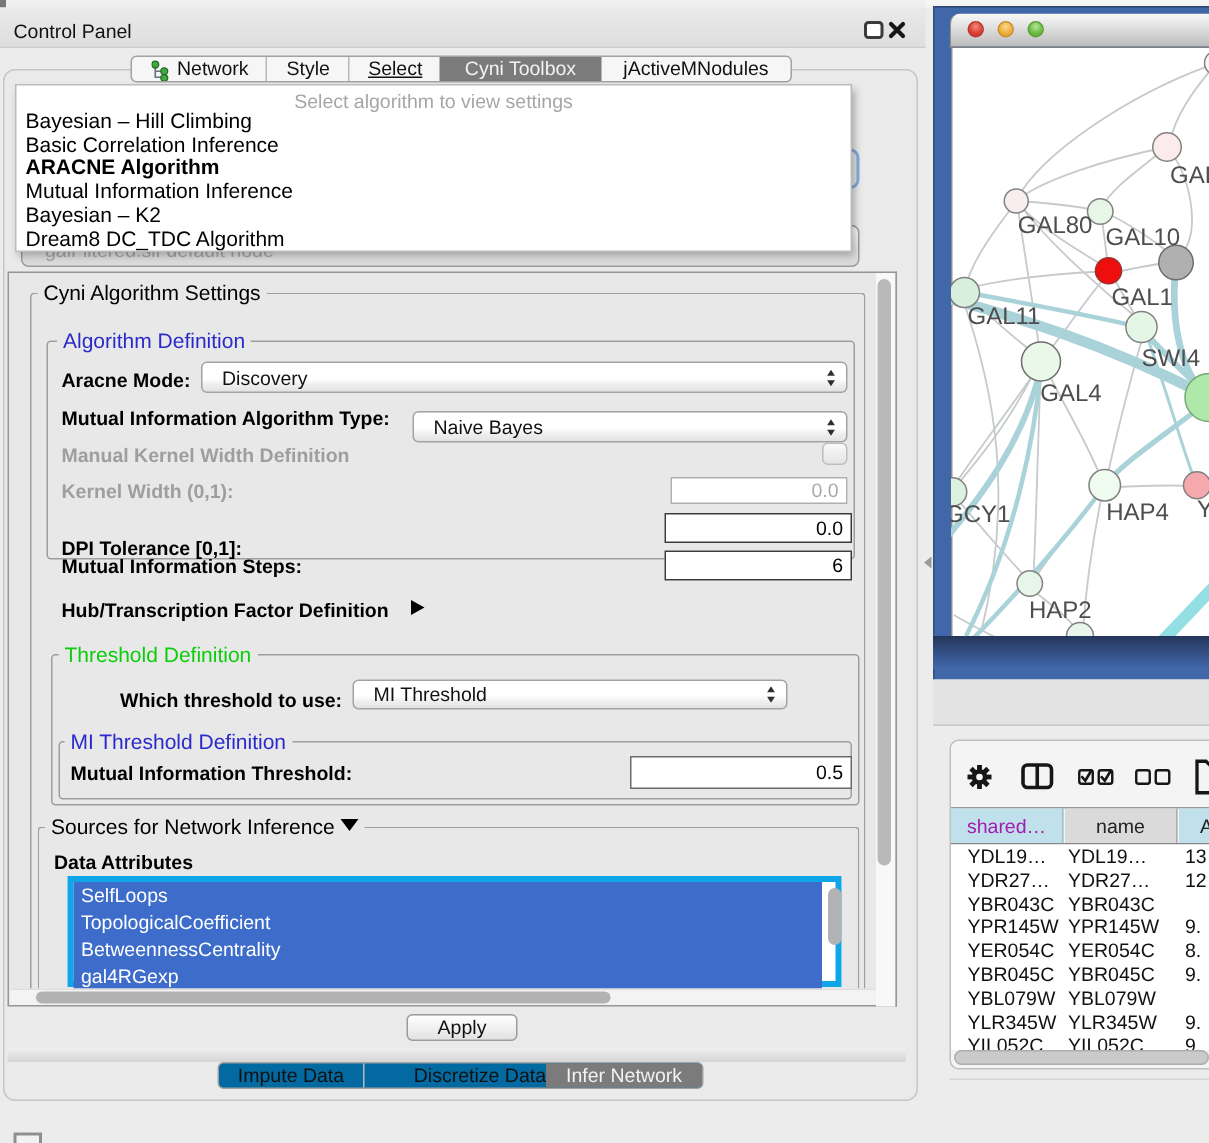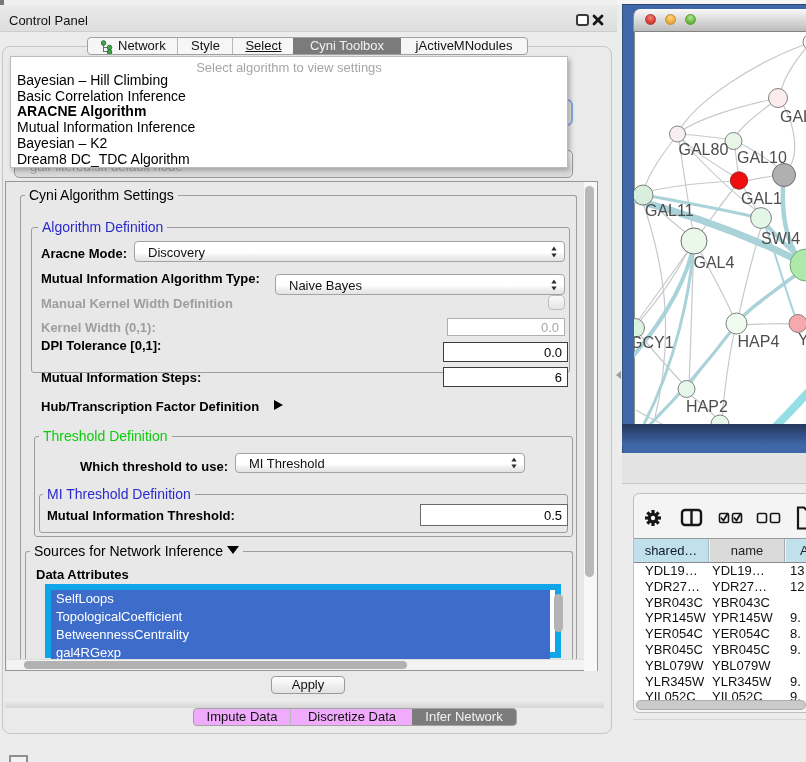--- a/index.html
+++ b/index.html
@@ -57,21 +57,21 @@
       <path d="M3 0 L5.6 4 H0.4 Z" fill="#2E2E2E"></path>
       <path d="M3 11 L5.6 7 H0.4 Z" fill="#2E2E2E"></path>
     </svg>
 </div>
 <div class="abs b13 gray" style="left:41px;top:296px;">Manual Kernel Width Definition</div>
 <div class="abs" style="left:548px;top:295px;width:17px;height:15px;border:1px solid #BDBDBD;border-radius:4px;background:linear-gradient(#FAFAFA,#E4E4E4);"></div>
 <div class="abs b13 gray" style="left:41px;top:320px;">Kernel Width (0,1):</div>
 <div class="field" style="left:447px;top:318px;width:118px;height:18px;border:1px solid #AFAFAF;">
     <span class="fval" style="color:#A8A8A8;">0.0</span>
   </div>
-<div class="abs b13" style="left:41px;top:338px;">DPI Tolerance [0,1]:</div>
+<div class="abs b13" style="left:41px;top:358px;">DPI Tolerance [0,1]:</div>
 <div class="field" style="left:443px;top:342px;width:125px;height:20px;border:1px solid #3C3C3C;">
     <span class="fval">0.0</span>
   </div>
 <div class="abs b13" style="left:41px;top:370px;">Mutual Information Steps:</div>
 <div class="field" style="left:443px;top:367px;width:125px;height:20px;border:1px solid #3C3C3C;">
     <span class="fval">6</span>
   </div>
 
 <div class="abs b13" style="left:41px;top:399px;">Hub/Transcription Factor Definition</div>
 <div class="abs" style="left:274px;top:400px;width:0;height:0;border-left:9px solid #000;border-top:5.5px solid transparent;border-bottom:5.5px solid transparent;"></div>
@@ -92,39 +92,39 @@
 </div>
 <div class="abs b13" style="left:47px;top:508px;">Mutual Information Threshold:</div>
 <div class="field" style="left:420px;top:504px;width:148px;height:22px;border:1px solid #6A6A6A;">
     <span class="fval">0.5</span>
   </div>
 
 <div class="gbox" style="left:25px;top:551px;width:548px;height:112px;border-bottom:none;">
   <span class="glabel" style="left:4px;color:#000;">Sources for Network Inference <span style="display:inline-block;width:0;height:0;border-top:8px solid #000;border-left:6.5px solid transparent;border-right:6.5px solid transparent;vertical-align:2px;"></span></span>
 </div>
 <div class="abs b13" style="left:36px;top:567px;">Data Attributes</div>
-<div class="abs" style="left:45px;top:584px;width:516px;height:74px;background:#fff;border:6px solid #0ea5e9;">
+<div class="abs" style="left:45px;top:584px;width:516px;height:74px;background:#fff;border:4px solid #0ea5e9;">
   <div class="abs" style="left:0;top:0;width:499px;height:72px;background:#3D6CCB;color:#fff;font-size:13px;line-height:18px;padding-left:5px;">SelfLoops<br>TopologicalCoefficient<br>BetweennessCentrality<br>gal4RGexp</div>
   <div class="abs" style="left:503px;top:4px;width:9px;height:38px;background:#B3B3B3;border-radius:5px;"></div>
 </div>
 
 <div class="abs" style="left:7px;top:659px;width:577px;height:11px;background:#F3F3F3;border-top:1px solid #DDD;"></div>
 <div class="abs" style="left:24px;top:661px;width:383px;height:8px;background:#B2B2B2;border-radius:4px;"></div>
 
 <div class="abs" style="left:584px;top:182px;width:13px;height:489px;background:#F8F8F8;"></div>
 <div class="abs" style="left:585px;top:186px;width:9px;height:391px;background:#B9B9B9;border-radius:5px;"></div>
 <div class="abs" style="left:597px;top:181px;width:1px;height:490px;background:#969696;"></div>
 
 <div class="abs" style="left:271px;top:676px;width:74px;height:18px;border:1px solid #9B9B9B;border-radius:4px;background:linear-gradient(#FFF,#E2E2E2);text-align:center;font-size:13px;line-height:16px;color:#111;">Apply</div>
 
 <div class="abs" style="left:5px;top:699px;width:599px;height:9px;background:linear-gradient(#EFEFEF,#D5D5D5);"></div>
 
-<div class="abs" style="left:145px;top:708px;width:324px;height:18px;border:1px solid #A2A2A2;border-radius:4px;background:#f0abfc;font-size:13px;margin-left:48px;">
+<div class="abs" style="left:145px;top:708px;width:324px;height:18px;border:1px solid #A2A2A2;border-radius:4px;background:#0369a1;font-size:13px;">
   <div class="abs" style="left:0;top:0;width:97px;height:16px;text-align:center;line-height:16px;color:#111;border-right:1px solid #B9B9B9;">Impute Data</div>
-  <div class="abs" style="left:98px;top:0;width:120px;height:16px;text-align:center;line-height:16px;color:#111;">Discretize Data</div>
+  <div class="abs" style="left:98px;top:0;width:120px;height:16px;text-align:right;line-height:16px;color:#111;">Discretize Data</div>
   <div class="abs" style="left:218px;top:0;width:104px;height:16px;text-align:center;line-height:16px;color:#F2F2F2;background:#7B7B7B;border-radius:0 3px 3px 0;">Infer Network</div>
 </div>
 
 <div class="abs" style="left:87px;top:37px;width:441px;height:18px;border:1px solid #A2A2A2;border-radius:4px;background:#F6F6F6;font-size:13px;">
   <div class="abs" style="left:0;top:0;width:90px;height:16px;line-height:16px;color:#111;border-right:1px solid #B9B9B9;">
     <svg class="abs" style="left:13px;top:2px;" width="12" height="14" viewBox="0 0 12 14">
       <path d="M2.5 5 V11.5 H7 M2.5 7.5 H7" stroke="#66737F" stroke-width="1.1" fill="none"></path>
       <circle cx="2.5" cy="3" r="2.3" fill="#44A844" stroke="#256B25" stroke-width="0.9"></circle>
       <circle cx="8.5" cy="7.5" r="2.3" fill="#44A844" stroke="#256B25" stroke-width="0.9"></circle>
       <circle cx="8.5" cy="12" r="2.3" fill="#44A844" stroke="#256B25" stroke-width="0.9"></circle>
@@ -266,21 +266,21 @@
     <rect x="92.5" y="10.5" width="9" height="9" rx="1.5"></rect>
     <path d="M81 14.5 L83.5 17.5 L88 10" stroke-width="1.8"></path>
     <path d="M94 14.5 L96.5 17.5 L101 10" stroke-width="1.8"></path>
     <rect x="117.5" y="10.5" width="9" height="9" rx="1.5"></rect>
     <rect x="130.5" y="10.5" width="9" height="9" rx="1.5"></rect>
     <path d="M158 4.5 h6 l5 5 v16 h-11 z" stroke-width="2.2"></path>
   </g>
 </svg>
 
 <div class="abs" style="left:634px;top:538px;width:172px;height:1px;background:#999;"></div>
-<div class="abs" style="left:634px;top:539px;width:75px;height:23px;background:#C0E1EB;border-right:1px solid #A6BCC4;text-align:center;line-height:23px;font-size:13px;color:#0f172a;">shared…</div>
+<div class="abs" style="left:634px;top:539px;width:75px;height:23px;background:#C0E1EB;border-right:1px solid #A6BCC4;text-align:center;line-height:23px;font-size:13px;color:#a21caf;">shared…</div>
 <div class="abs" style="left:710px;top:539px;width:75px;height:23px;background:#DADADA;border-right:1px solid #ACACAC;text-align:center;line-height:23px;font-size:13px;color:#222;">name</div>
 <div class="abs" style="left:786px;top:539px;width:20px;height:23px;background:#C0E1EB;"></div>
 <div class="abs" style="left:800px;top:539px;line-height:23px;font-size:13px;color:#222;">A</div>
 <div class="abs" style="left:634px;top:562px;width:172px;height:1px;background:#8A8A8A;"></div>
 
 <div class="abs" style="left:634px;top:563px;width:172px;height:137px;background:#fff;overflow:hidden;font-size:13px;color:#111;">
   <div style="position:absolute;left:11px;top:0;line-height:15.8px;">YDL19…<br>YDR27…<br>YBR043C<br>YPR145W<br>YER054C<br>YBR045C<br>YBL079W<br>YLR345W<br>YIL052C</div>
   <div style="position:absolute;left:78px;top:0;line-height:15.8px;">YDL19…<br>YDR27…<br>YBR043C<br>YPR145W<br>YER054C<br>YBR045C<br>YBL079W<br>YLR345W<br>YIL052C</div>
   <div style="position:absolute;left:156px;top:0;line-height:15.8px;">13<br>12<br>&nbsp;<br>9.<br>8.<br>9.<br>&nbsp;<br>9.<br>9.</div>
 </div>

